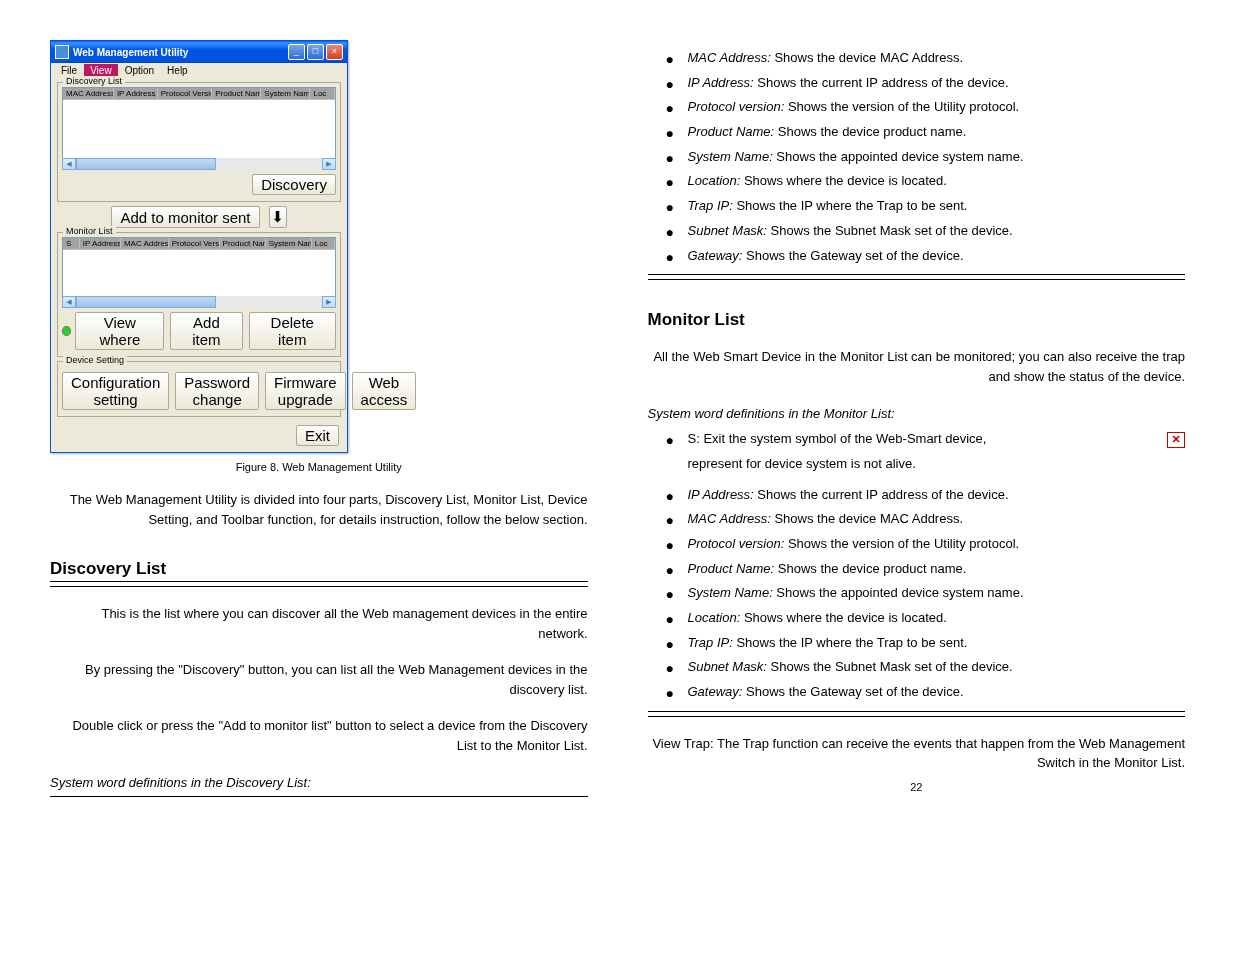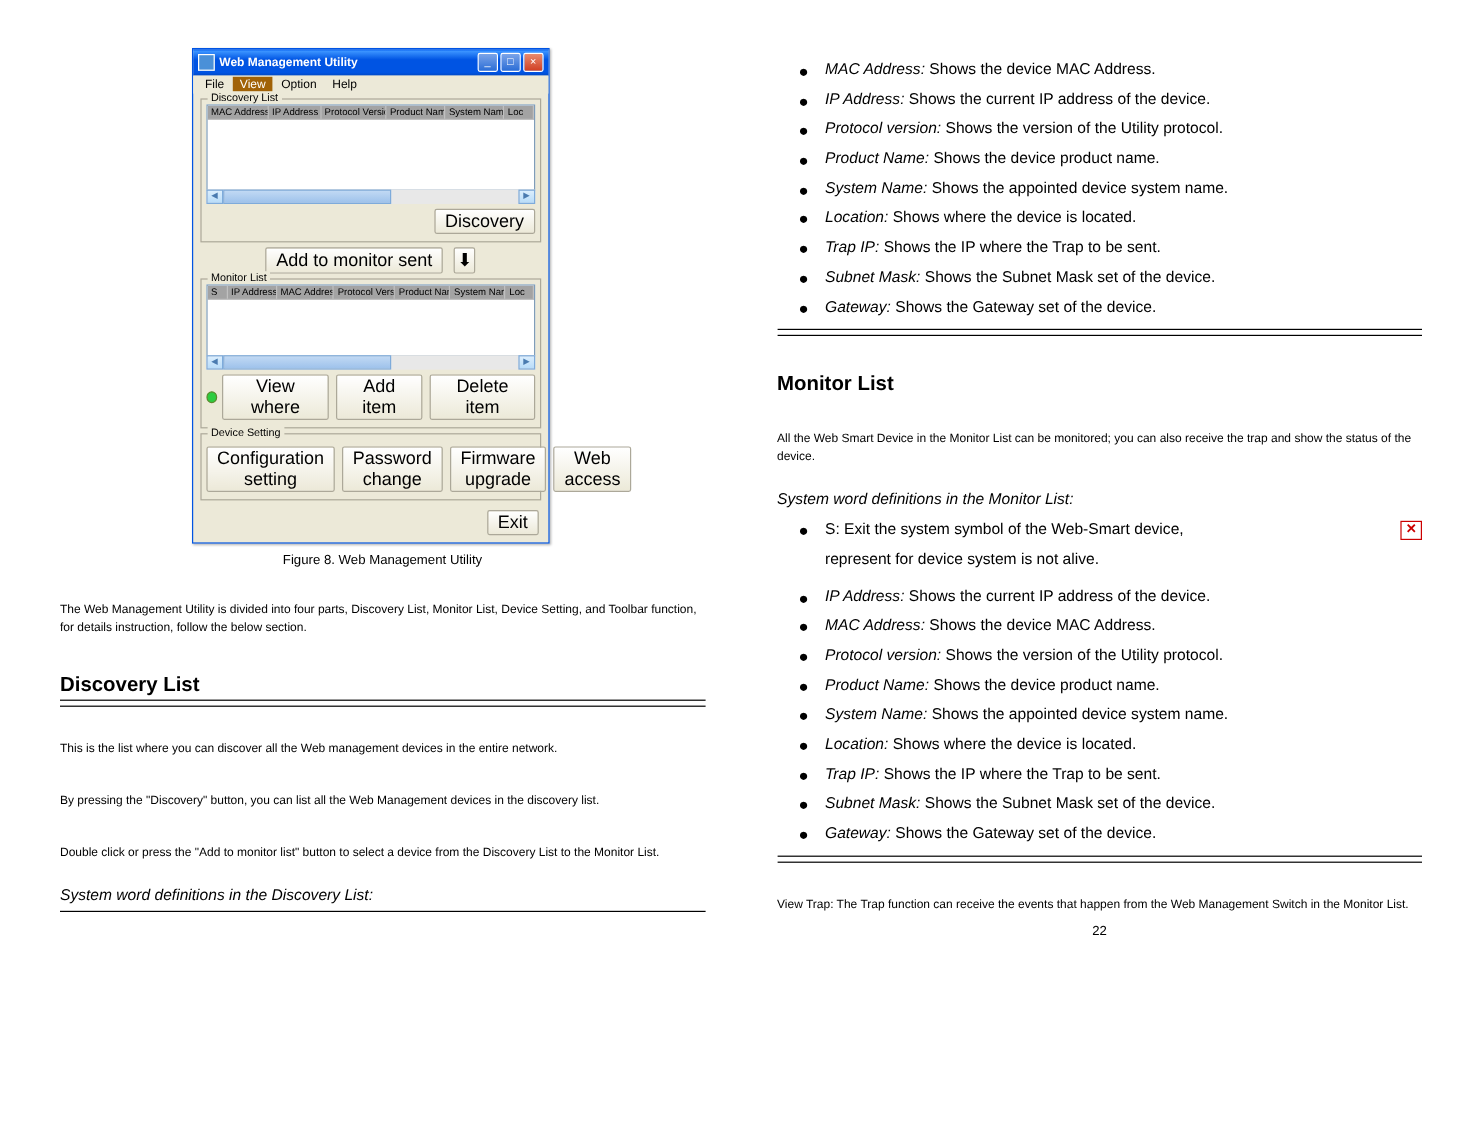--- a/index.html
+++ b/index.html
@@ -15,21 +15,20 @@
   display: flex;
   gap: 60px;
   padding: 40px 50px;
 }
 .left-column, .right-column {
   flex: 1;
 }
 .left-top {
   display: flex;
   gap: 20px;
-  justify-content: center;
 }
 .app-window {
   width: 296px;
   background: #ece9d8;
   border: 1px solid #0054e3;
   box-shadow: 1px 1px 2px rgba(0,0,0,0.3);
 }
 .titlebar {
   background: linear-gradient(to bottom, #0058ee, #3a93ff 8%, #0054e3 40%, #0054e3 88%, #0048c5);
   color: #fff;
@@ -72,21 +71,21 @@
   background: #ece9d8;
   padding: 1px 4px;
   font-size: 10px;
   display: flex;
   gap: 1px;
 }
 .menuitem {
   padding: 1px 6px;
 }
 .menuitem.active {
-  background: #a16207;
+  background: #be185d;
   color: #fff;
 }
 .groupbox {
   margin: 4px 6px;
   border: 1px solid #aca899;
   padding: 4px 4px 6px 4px;
   position: relative;
 }
 .groupbox-label {
   position: absolute;
@@ -174,23 +173,24 @@
   display: flex;
   justify-content: flex-end;
   padding: 4px 8px 6px 8px;
 }
 .fig-label {
   font-size: 11px;
   text-align: center;
   margin-top: 8px;
 }
 .body-text {
-  font-size: 10px;
+  font-size: 13px;
   line-height: 1.5;
-  margin: 28px 0 6px 0;
+  margin: 17px 0 6px 0;
+  text-align: right;
 }
 .section-title {
   font-size: 17px;
   font-weight: bold;
   margin-top: 30px;
 }
 .hr1 {
   border: none;
   border-top: 1.5px solid #000;
   margin: 2px 0 0 0;

